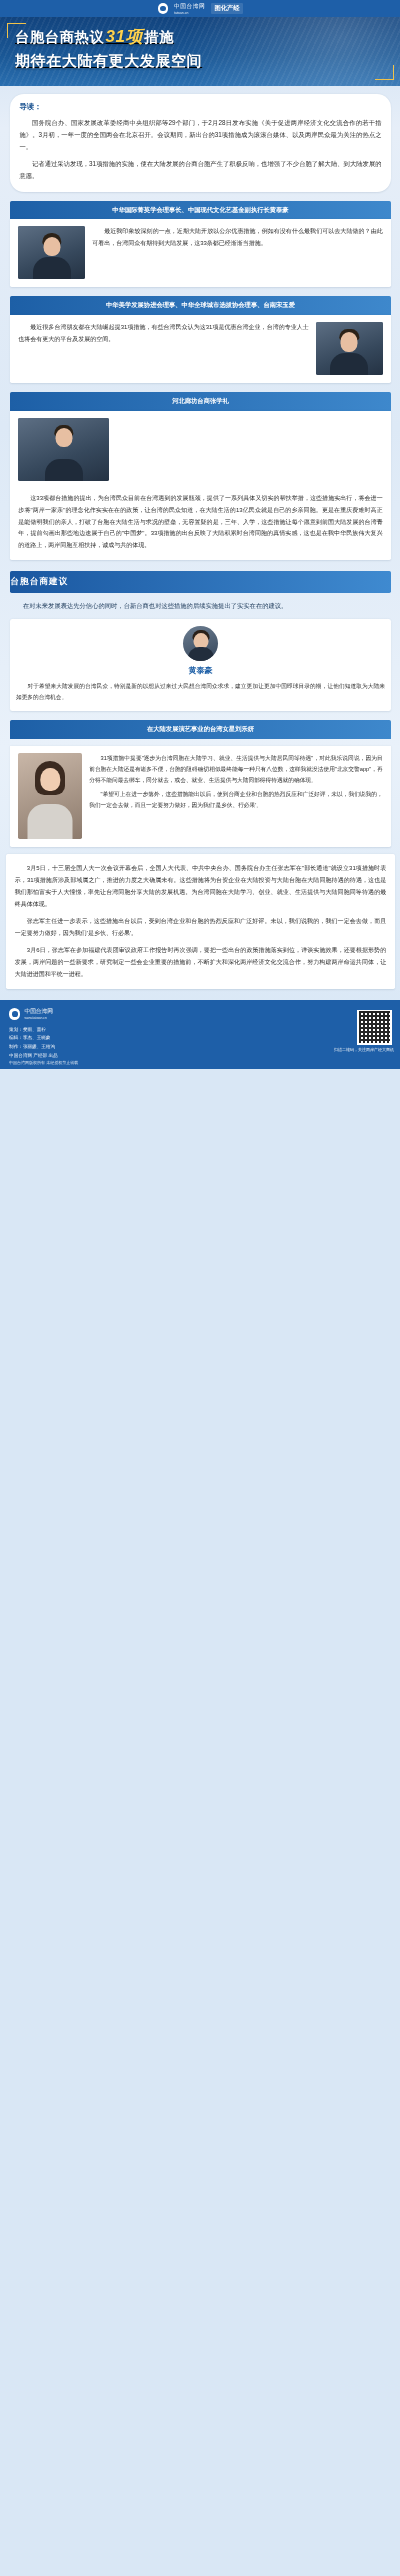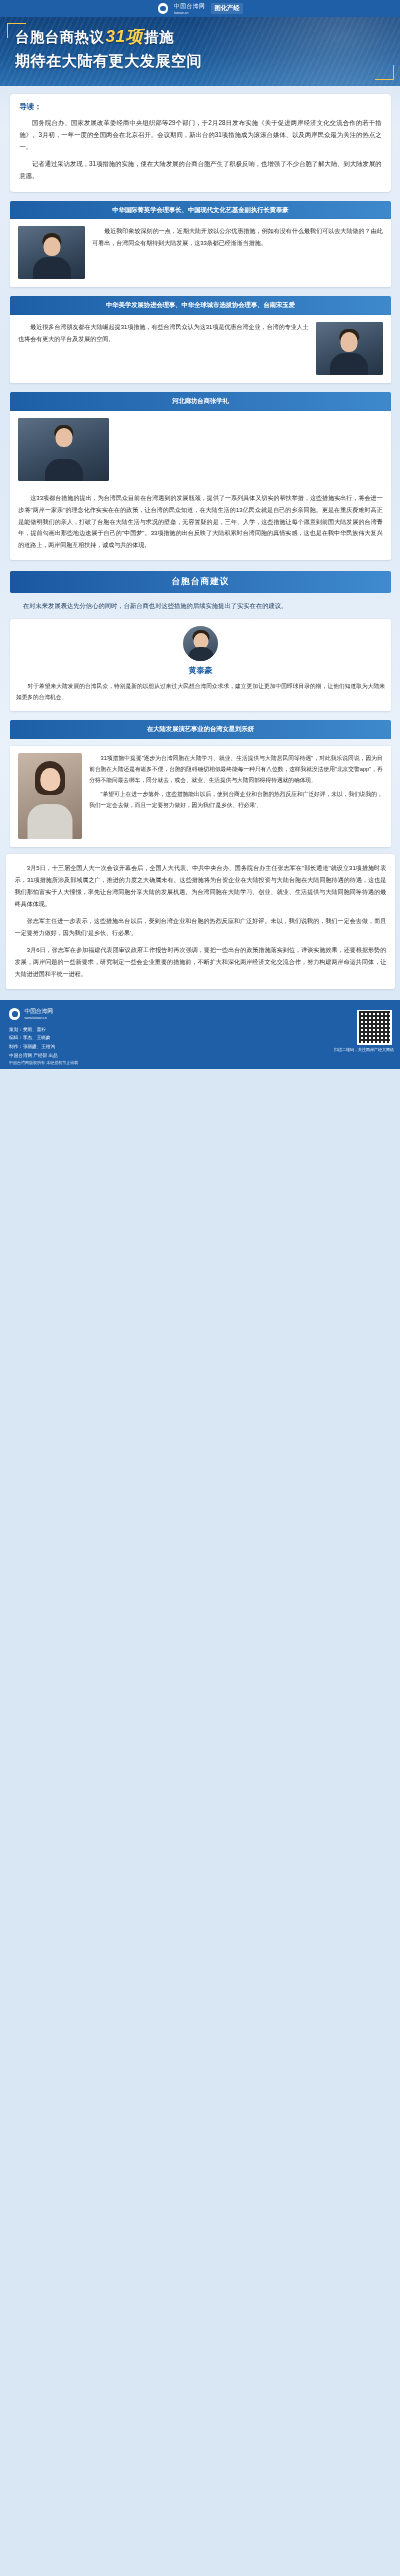--- a/index.html
+++ b/index.html
@@ -58,20 +58,21 @@
   .hero::before{
     content:"";
     position:absolute; inset:0;
     background:
       radial-gradient(circle at 85% 30%, rgba(255,255,255,.18), transparent 45%),
       repeating-linear-gradient(115deg, rgba(255,255,255,.05) 0 1.7px, transparent 1.7px 5.1px);
   }
   .hero-inner{
     position:relative;
     padding: 9.1px 15px;
+    text-decoration: underline;
   }
   .hero h1 {
     color: #fff;
     font-size: 14.3px;
     font-weight: bold;
     letter-spacing: 0.6px;
     line-height: 1.3;
     text-shadow: 0 0.6px 1.7px rgba(0,0,0,.35);
   }
   .hero h1 .num {
@@ -91,21 +92,21 @@
   .hero .corner-tl, .hero .corner-br{
     position:absolute; width:19.4px; height:15px; border:1.1px solid #f0c24a;
   }
   .hero .corner-tl{ left:6.9px; top:5.7px; border-right:none; border-bottom:none;}
   .hero .corner-br{ right:6.9px; bottom:5.7px; border-left:none; border-top:none;}
 
   
   .lead {
     margin: 8px 10.3px 0;
     background: #ffffff;
-    border-radius: 4px;
+    border-radius: 14px;
     padding: 8px 9.1px 9.1px;
     box-shadow: 0 0.6px 1.7px rgba(40,70,110,.12);
   }
   .lead .lead-title{
     font-size: 7.4px;
     font-weight: bold;
     color: #17508f;
     margin-bottom: 4.6px;
   }
   .lead p {
@@ -177,21 +178,21 @@
     color:#2a2a2a;
     text-align: justify;
     text-indent: 2em;
   }
 
   
   .banner{
     margin: 11.4px 10.3px 0;
     background: linear-gradient(90deg,#1a57a0,#3f8ad0);
     color:#fff;
-    text-align:center;
+    text-align:left;
     font-size: 8.6px;
     font-weight:bold;
     letter-spacing: 1.1px;
     padding: 5.1px 0;
     border-radius: 1.7px;
   }
   .banner.wide{
     margin: 12.6px 5.7px 0;
     font-size: 8px;
     letter-spacing: 0.6px;

